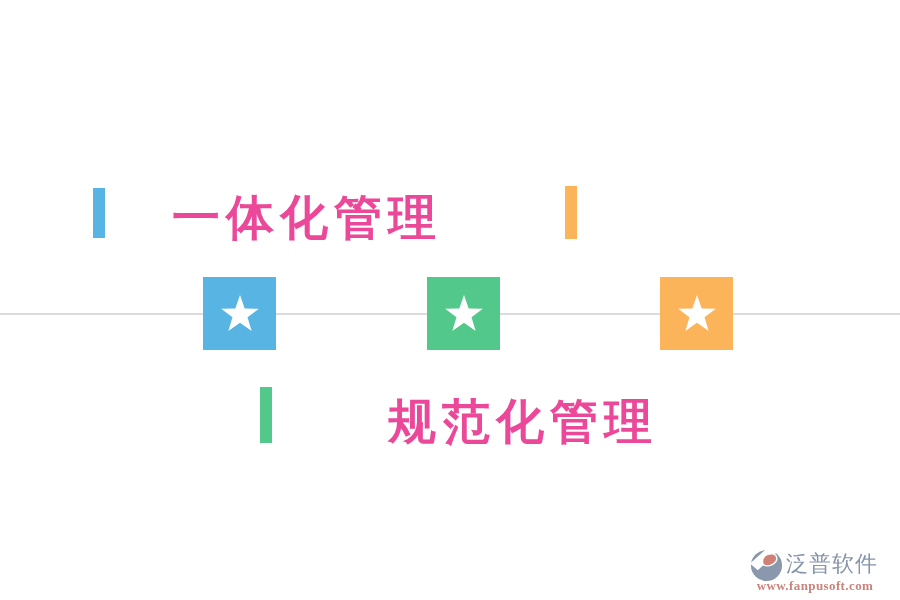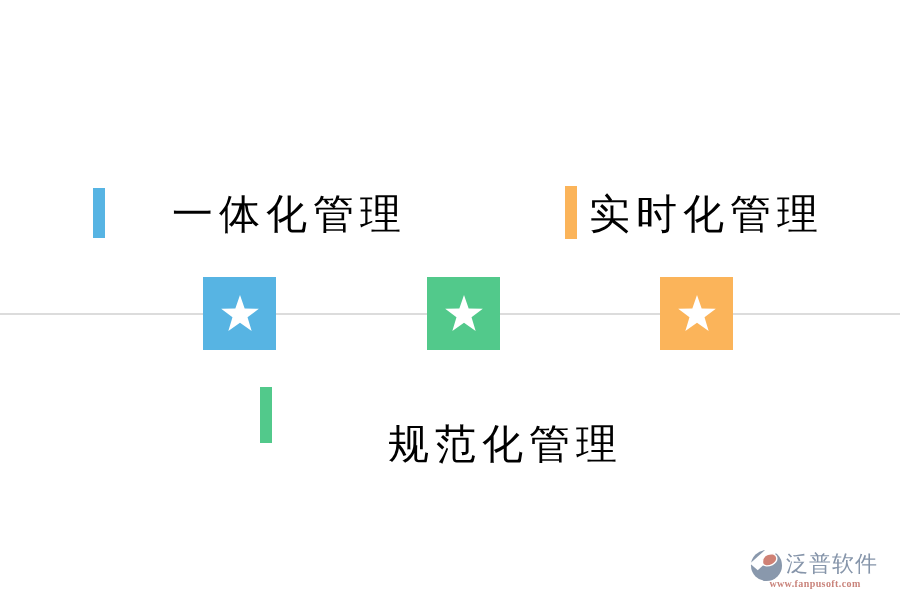--- a/index.html
+++ b/index.html
@@ -15,23 +15,23 @@
     left: 0; top: 313px;
     width: 900px; height: 2px;
     background: #dcdcdc;
   }
   .accent-bar {
     position: absolute;
     width: 12px;
   }
   .feature-title {
     position: absolute;
-    font-size: 41px;
-    font-weight: normal;
-    color: #000000;
+    font-size: 48px;
+    font-weight: bold;
+    color: #ec4899;
     letter-spacing: 6px;
     white-space: nowrap;
     line-height: 1;
   }
   .star-tile {
     position: absolute;
     top: 277px;
     width: 73px; height: 73px;
     display: flex;
     align-items: center;
@@ -55,47 +55,46 @@
     letter-spacing: 1px;
     white-space: nowrap;
   }
   .brand-website {
     position: absolute;
     left: 0; top: 30px;
     width: 130px;
     text-align: center;
     font-family: "Liberation Serif", serif;
     font-weight: bold;
-    font-size: 10px;
+    font-size: 13px;
     letter-spacing: 0.4px;
     white-space: nowrap;
   }
   
   #bar-0   { left: 93px;  top: 188px; height: 50px; }
   #title-0 { left: 172px; top: 194px; }
   #bar-1   { left: 565px; top: 186px; height: 53px; }
   #title-1 { left: 589px; top: 194px; }
   #bar-2   { left: 260px; top: 387px; height: 56px; }
-  #title-2 { left: 388px; top: 398px; margin-top: 26px; }
+  #title-2 { left: 388px; top: 398px; }
   #tile-0  { left: 203px; }
   #tile-1  { left: 427px; }
   #tile-2  { left: 660px; }
 </style>
 </head>
 <body>
 
 <div id="slide">
 
   <div class="divider" style="background-color: rgb(220, 220, 220);"></div>
 
   <div id="bar-0" class="accent-bar" style="background-color: rgb(87, 180, 227);"></div>
   <div id="title-0" class="feature-title">一体化管理</div>
 
   <div id="bar-1" class="accent-bar" style="background-color: rgb(251, 180, 90);"></div>
-  <div id="title-1" class="feature-title">实时化管理</div>
 
   <div id="bar-2" class="accent-bar" style="background-color: rgb(82, 201, 139);"></div>
   <div id="title-2" class="feature-title">规范化管理</div>
 
   <div id="tile-0" class="star-tile" style="background-color: rgb(87, 180, 227);">
     <svg width="46" height="44" viewBox="0 0 100 100">
       <polygon fill="#ffffff" points="50,7 60.6,37.4 92.8,38.1 67.1,57.6 76.5,88.4 50,70 23.5,88.4 32.9,57.6 7.2,38.1 39.4,37.4"></polygon>
     </svg>
   </div>
   <div id="tile-1" class="star-tile" style="background-color: rgb(82, 201, 139);">

